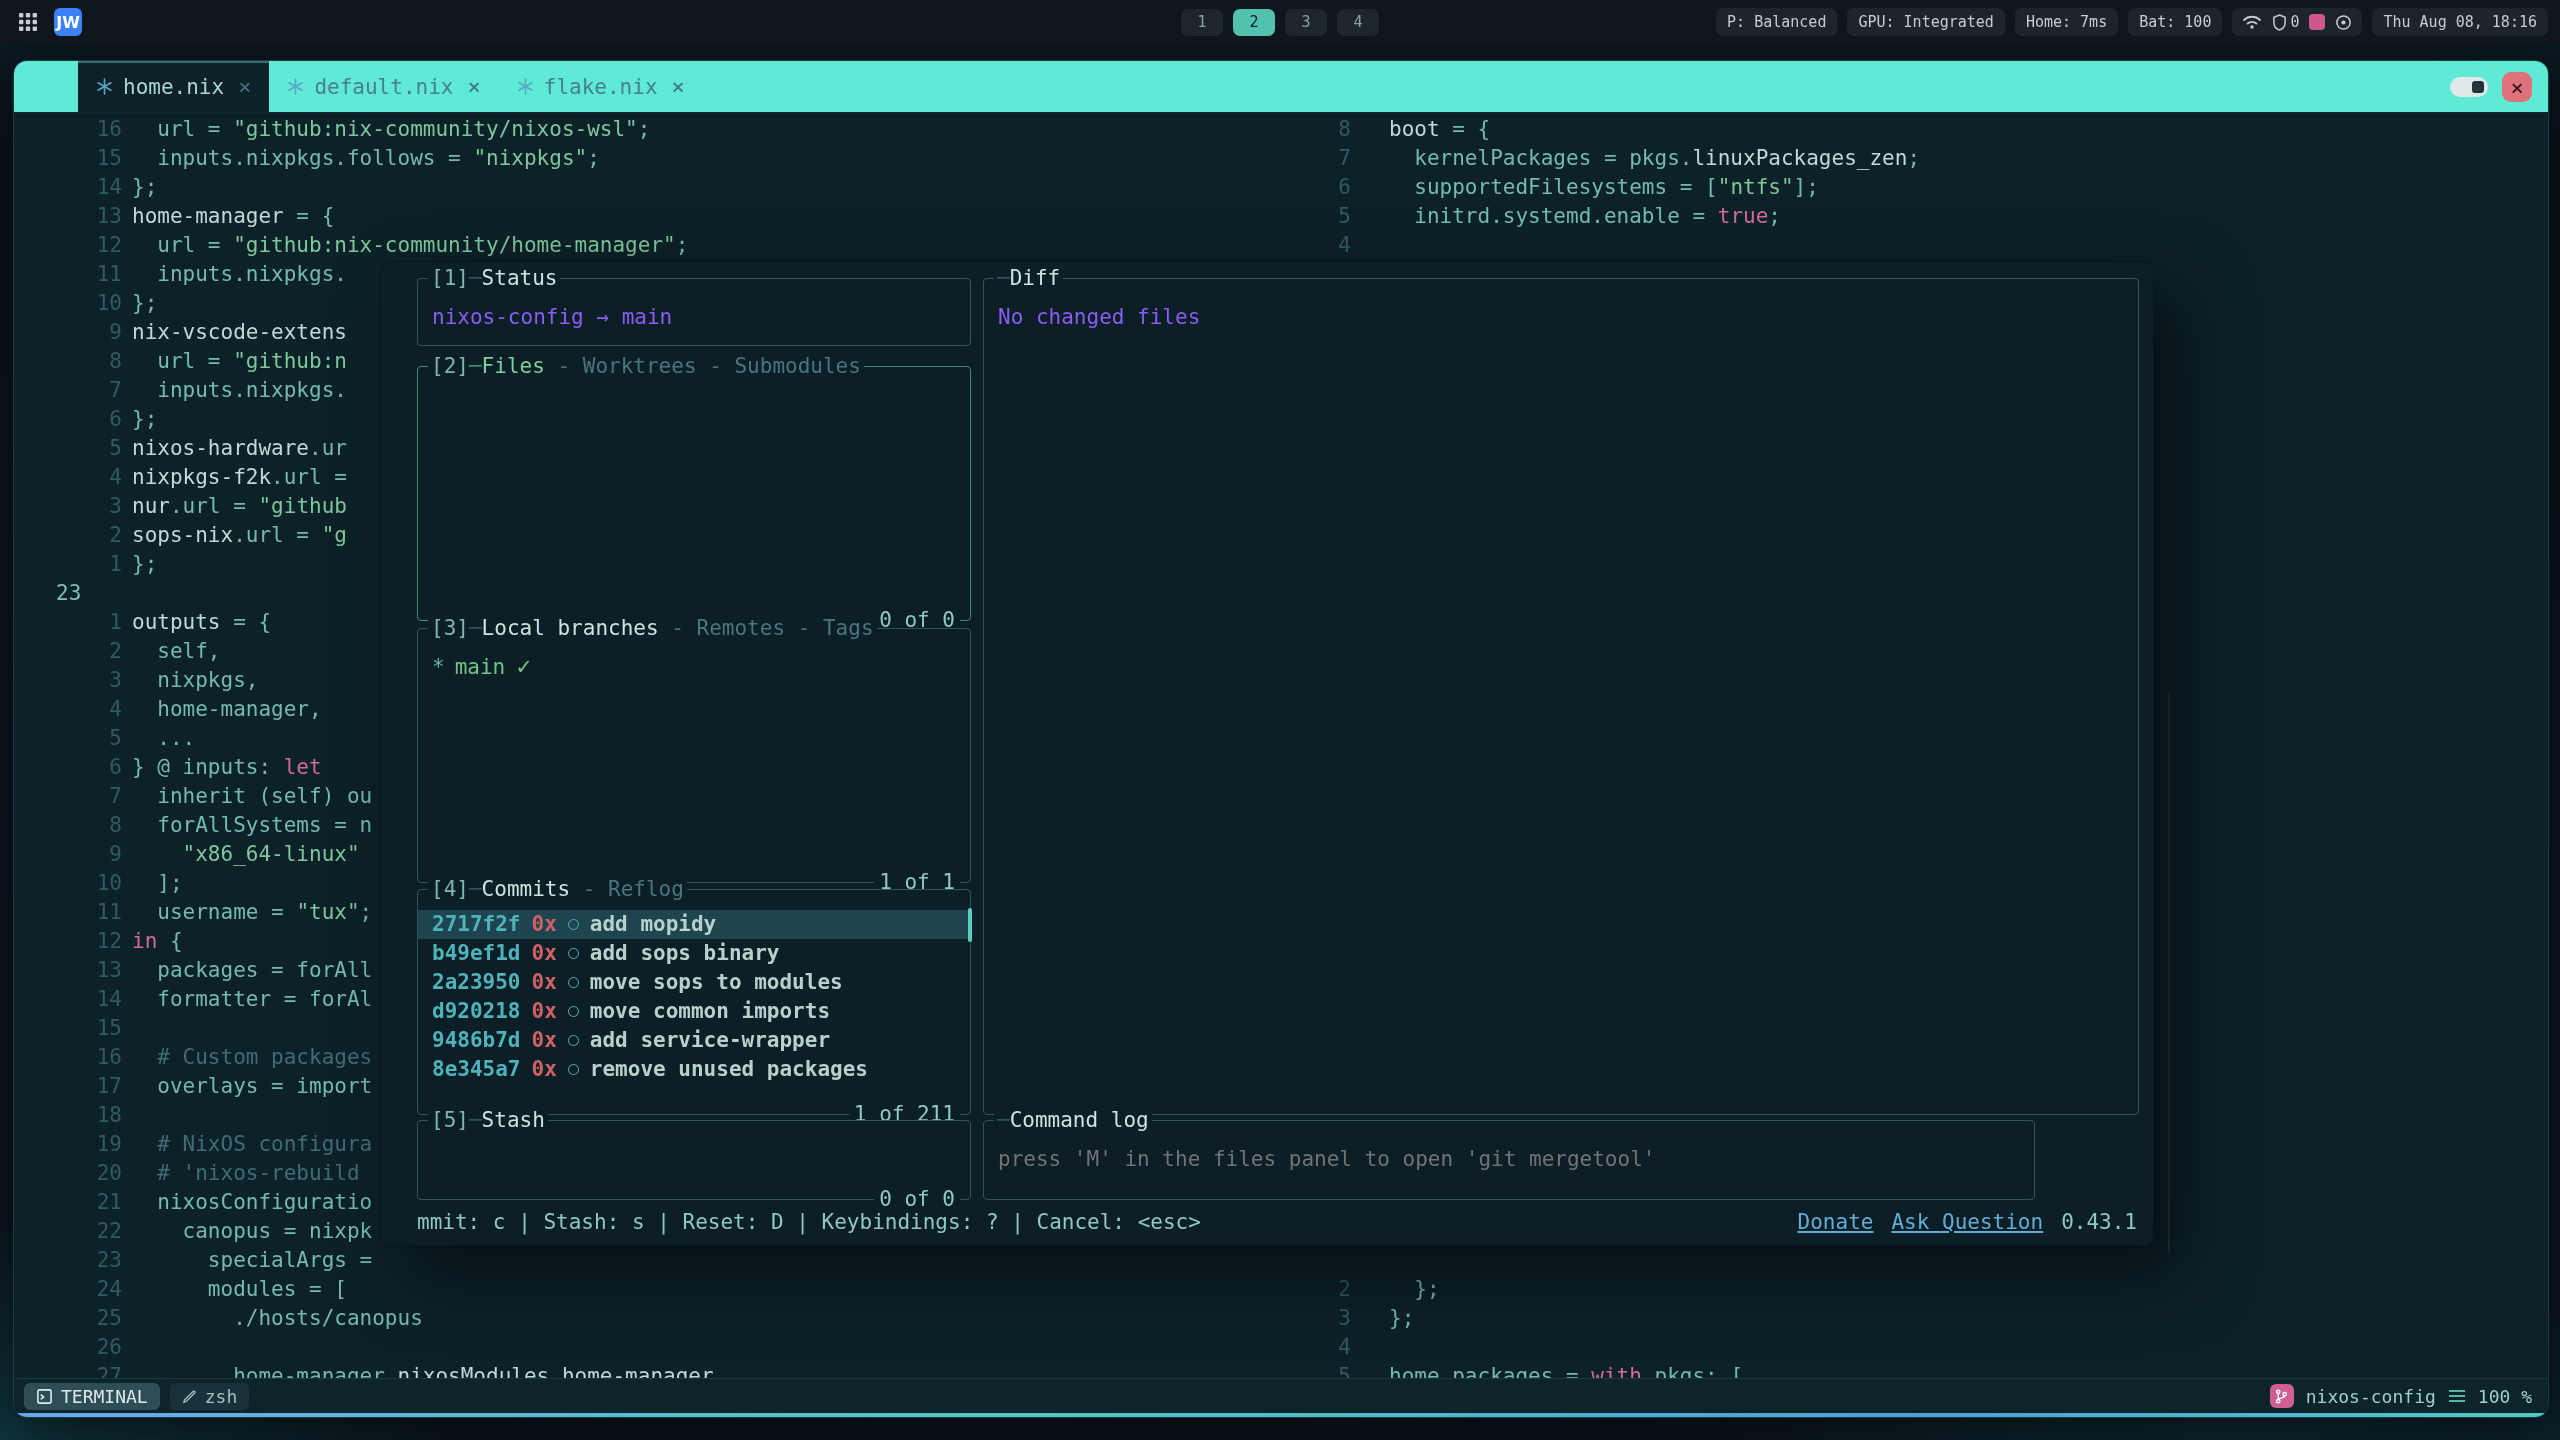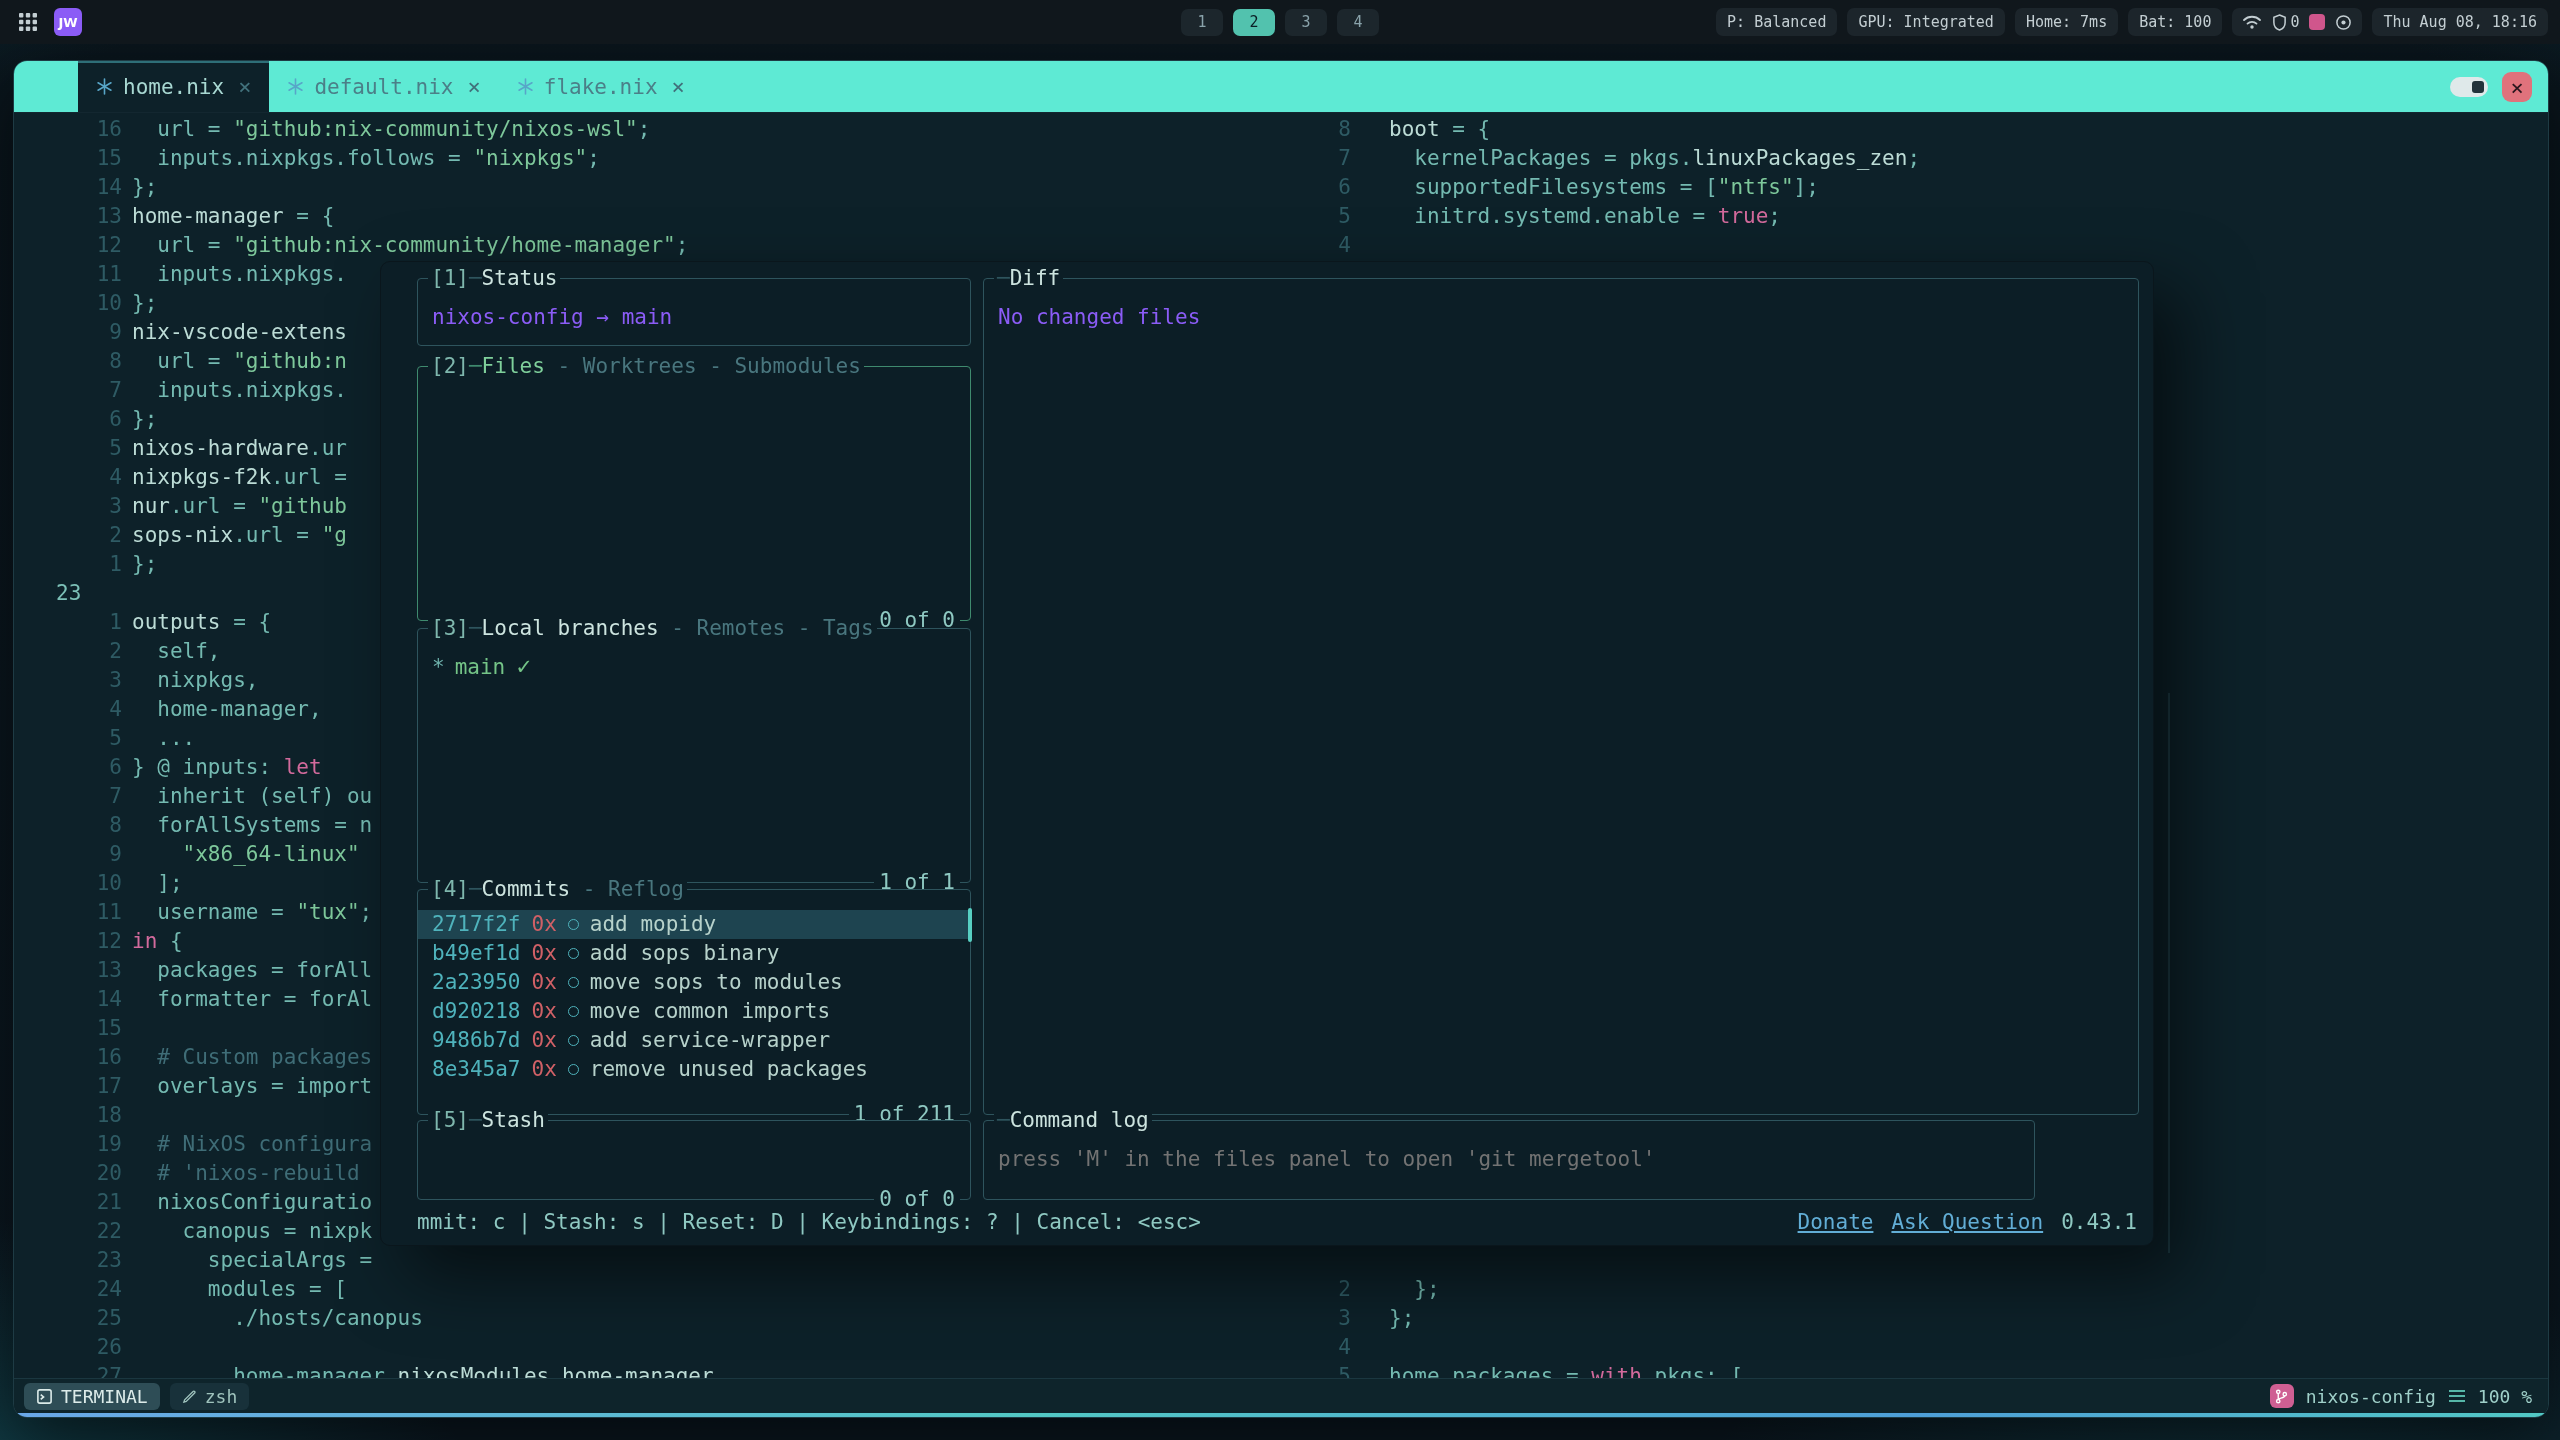--- a/index.html
+++ b/index.html
@@ -10,21 +10,21 @@
       radial-gradient(900px 420px at 52% 118%, rgba(45,110,200,.30), transparent 60%),
       radial-gradient(1000px 560px at 88% 112%, rgba(30,130,140,.35), transparent 62%),
       radial-gradient(900px 520px at -8% -14%, rgba(22,95,108,.45), transparent 60%),
       radial-gradient(700px 400px at 104% -10%, rgba(18,80,95,.35), transparent 60%),
       linear-gradient(#0a151c,#0b1720);}
 
   
   .topbar{position:absolute;left:0;top:0;width:100%;height:44px;background:#10171c;display:flex;align-items:center;z-index:10;font-size:15px;color:#c3ced2;}
   .tb-left{display:flex;align-items:center;gap:12px;padding-left:14px;}
   .tb-icon{width:28px;height:28px;display:flex;align-items:center;justify-content:center;border-radius:6px;}
-  .logo{width:28px;height:28px;border-radius:6px;background:#8b5cf6;color:#fff;display:flex;align-items:center;justify-content:center;font-family:"DejaVu Sans",sans-serif;font-weight:bold;font-size:13px;}
+  .logo{width:28px;height:28px;border-radius:6px;background:#3b82f6;color:#fff;display:flex;align-items:center;justify-content:center;font-family:"DejaVu Sans",sans-serif;font-weight:bold;font-size:16px;}
   .tb-center{position:absolute;left:50%;top:0;height:44px;transform:translateX(-50%);display:flex;align-items:center;gap:10px;}
   .ws{min-width:30px;height:27px;padding:0 6px;border-radius:7px;background:#1c262c;color:#8aa3ab;display:flex;align-items:center;justify-content:center;}
   .ws.active{background:#52c2ae;color:#0b1f26;}
   .tb-right{margin-left:auto;display:flex;align-items:center;gap:10px;padding-right:12px;}
   .chips{display:flex;gap:10px;}
   .chip{background:#1c252b;border-radius:7px;padding:5px 11px;white-space:nowrap;}
   .chip.icons{display:flex;align-items:center;gap:10px;padding:5px 10px;}
   .pinksq{width:16px;height:16px;border-radius:4px;background:#d0568c;}
   .shieldwrap{display:flex;align-items:center;gap:3px;}
 
@@ -84,21 +84,21 @@
   .p-files .lg-title .main{color:#7fd09b;}
   .lg-title .extra{color:#49767e;}
   .lg-content{padding:24px 14px 0;color:#8b5cf6;white-space:pre;}
   .p-cmdlog .lg-content{color:#737373;}
   .lg-count{position:absolute;bottom:-15px;right:10px;background:#0c1e26;padding:0 5px;color:#8fc9c2;}
   .branch-row{display:flex;align-items:center;gap:10px;padding:24px 0 0 14px;}
   .branch-row .marker{color:#6fb3ad;}
   .branch-row .bname{color:#74c487;}
   .branch-row .check{color:#74c487;font-family:"DejaVu Sans",sans-serif;}
   .commits-list{padding-top:20px;}
-  .commit-row{display:flex;align-items:center;height:29px;padding:0 10px 0 14px;gap:11px;}
+  .commit-row{display:flex;align-items:center;height:29px;padding:0 10px 0 14px;gap:11px;font-weight:bold;}
   .commit-row.sel{background:#1e4450;}
   .commit-row .hash{color:#4fb3bc;}
   .commit-row .author{color:#cf6066;}
   .commit-row .dot{width:11px;height:11px;border:1.5px solid #4fb3bc;border-radius:50%;flex:none;box-sizing:border-box;}
   .commit-row .msg{color:#b7d2cb;}
   .commits-scroll{position:absolute;right:-2px;top:18px;width:4px;height:34px;background:#57cfc2;border-radius:2px;}
   .lg-footer{position:absolute;left:36px;right:16px;top:946px;display:flex;justify-content:space-between;color:#8fc9c2;white-space:pre;}
   .lg-right{display:flex;gap:18px;}
   .lg-link{color:#62aed6;text-decoration:underline;}
   .lg-version{color:#8fc9c2;}

